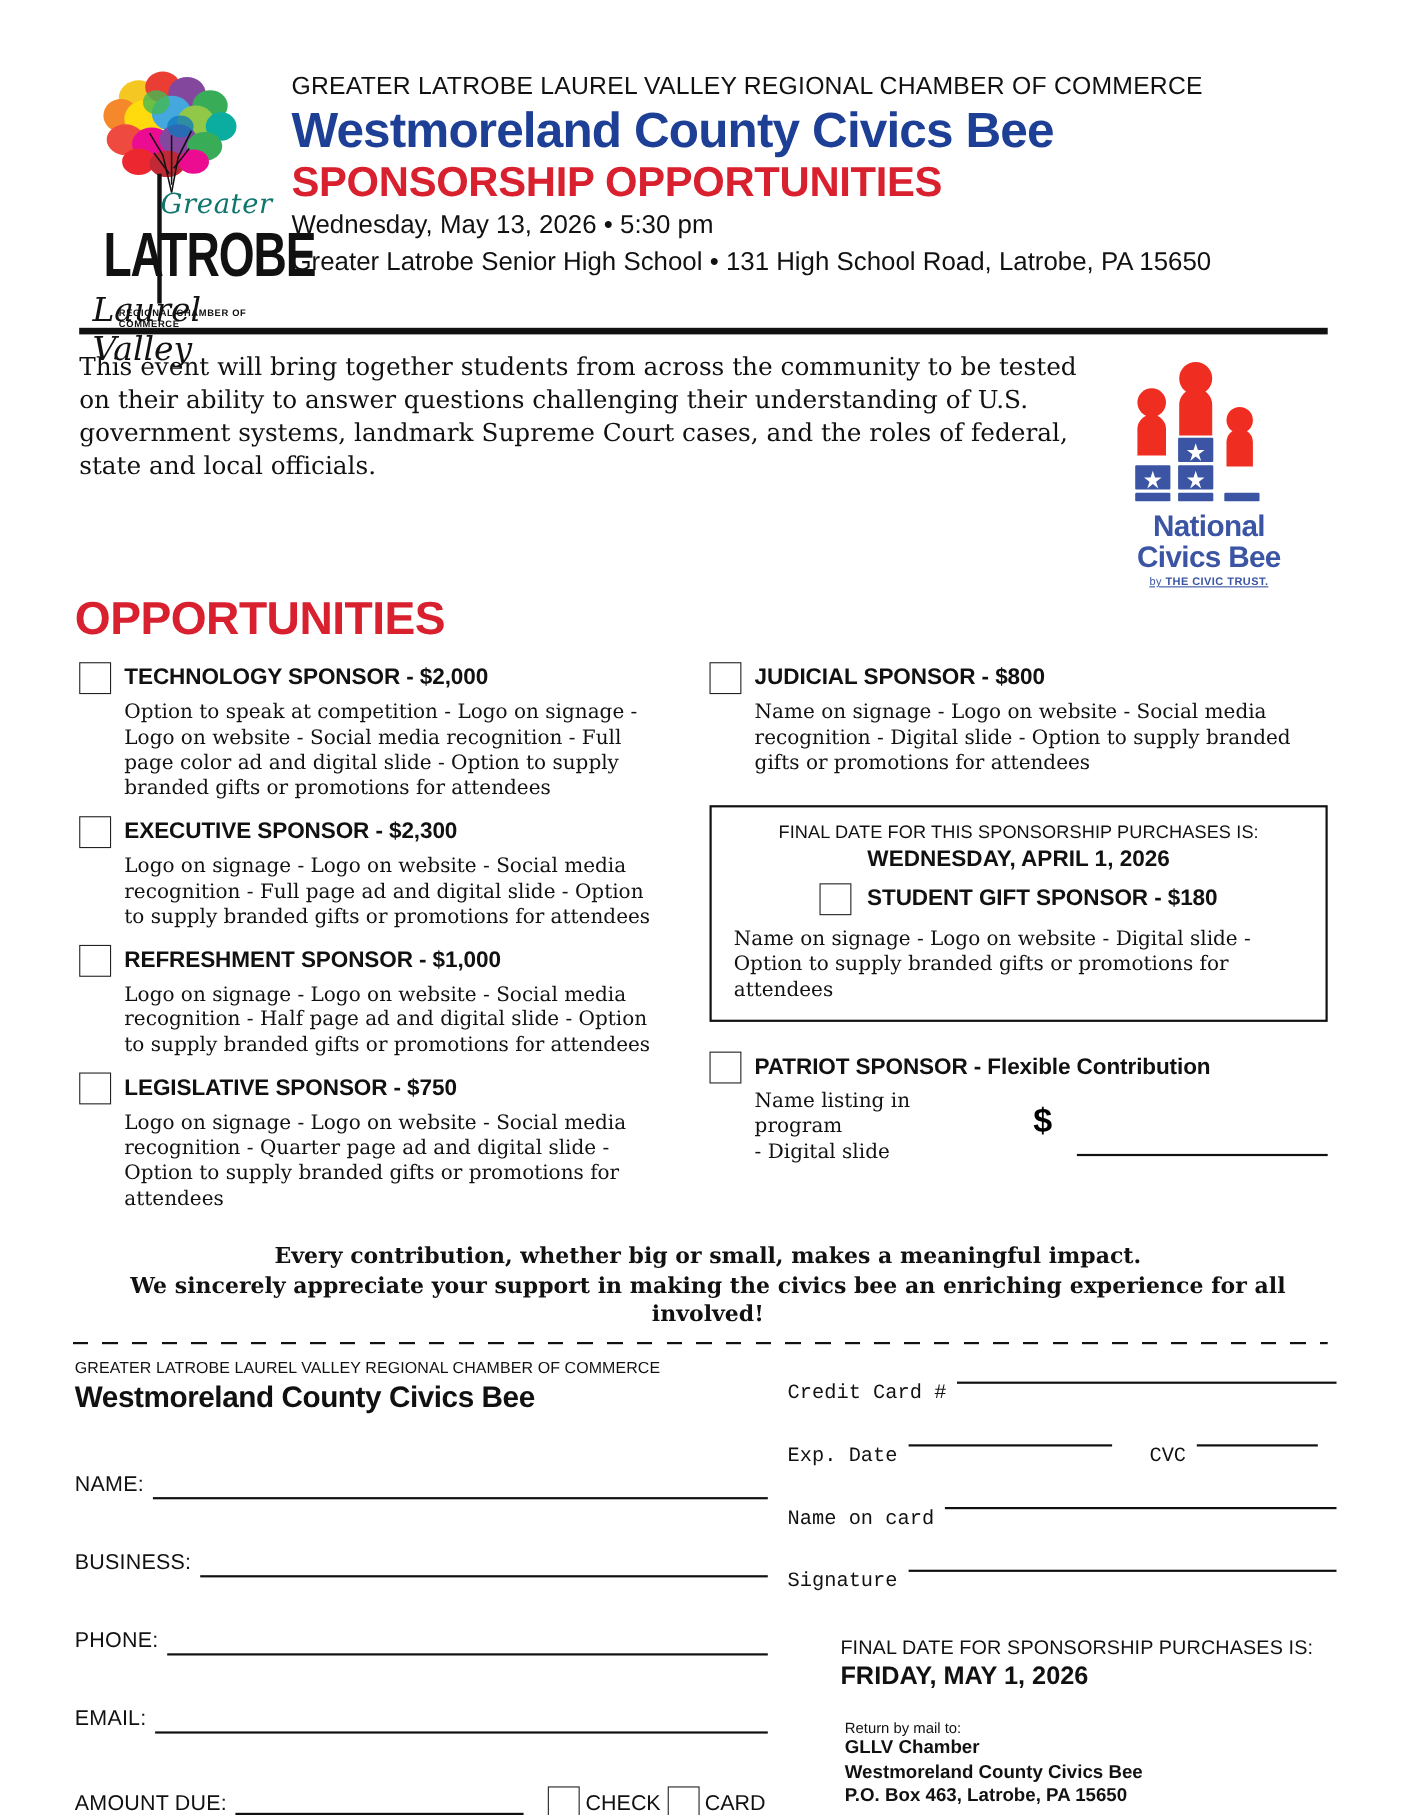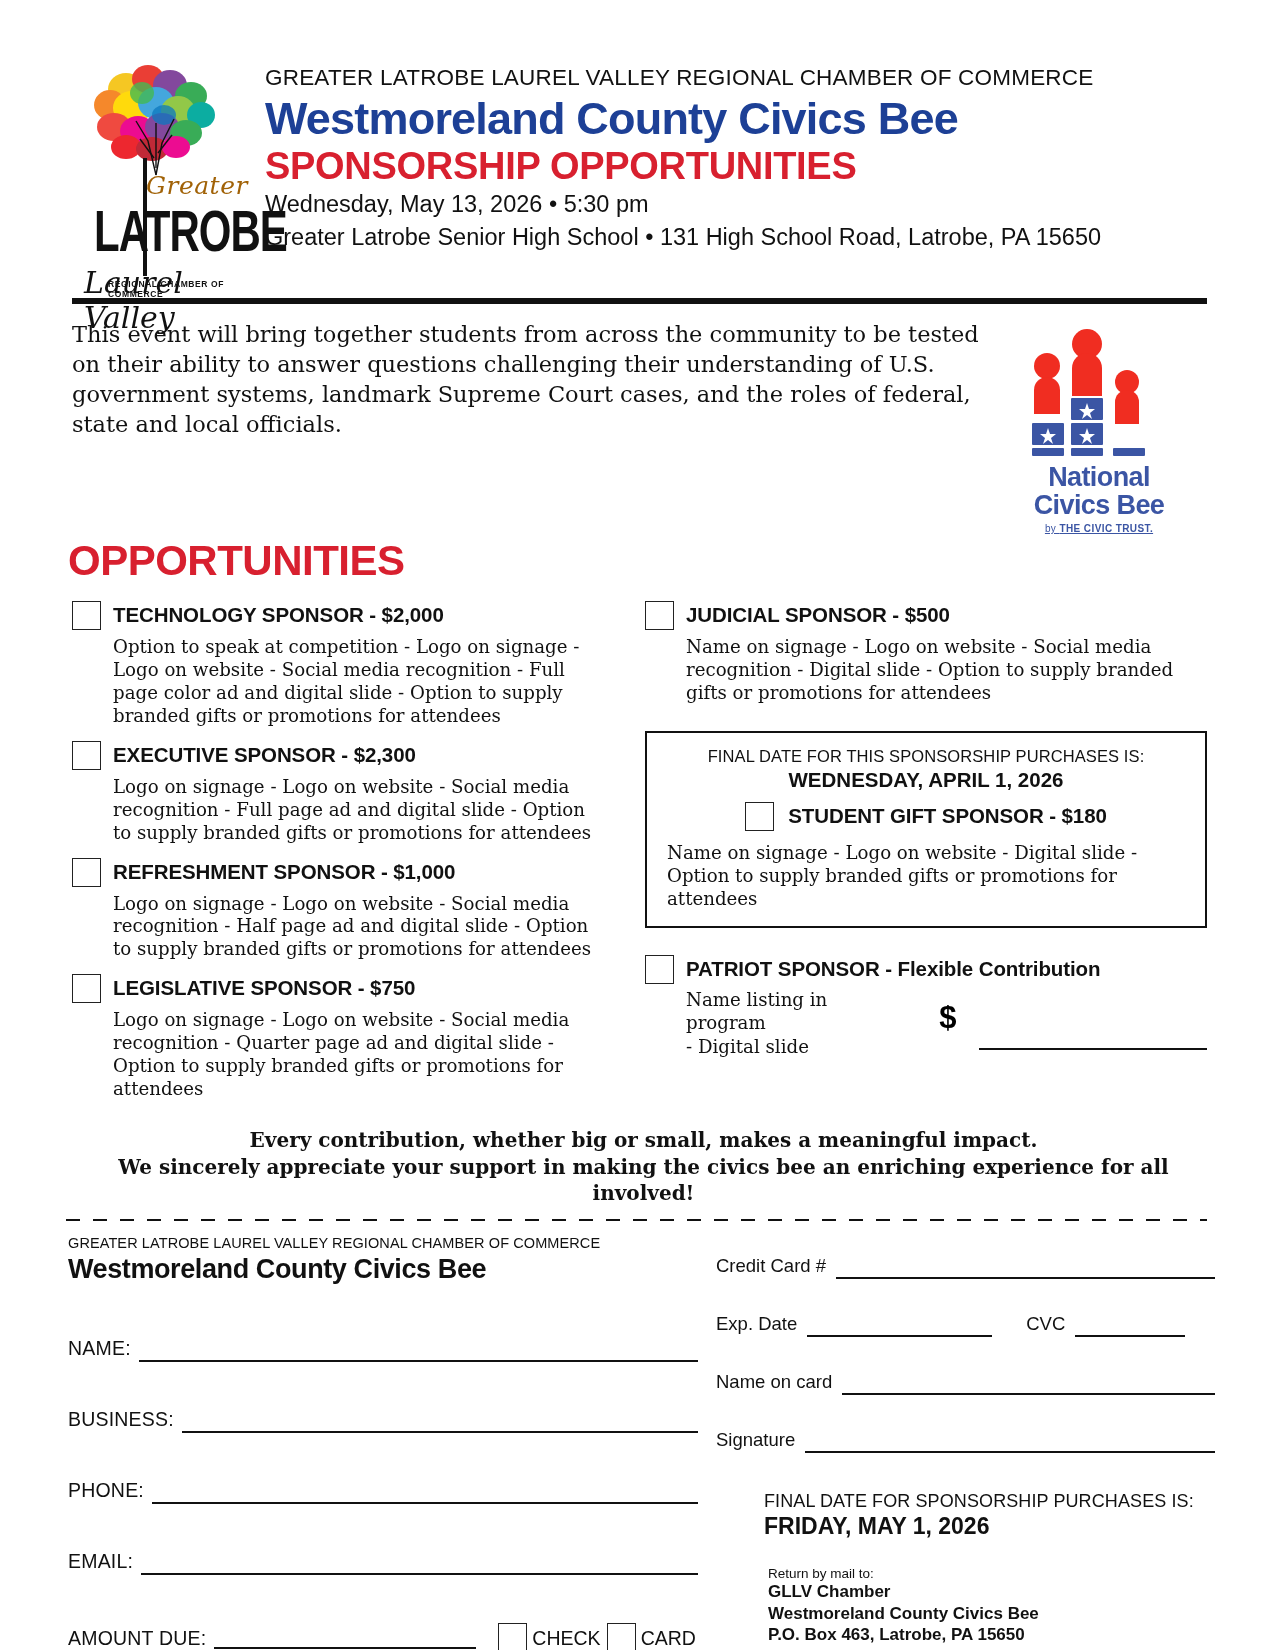--- a/index.html
+++ b/index.html
@@ -15,21 +15,21 @@
   
   .header { position: relative; display: flex; padding: 55px 68px 0 72px; align-items: flex-start; }
   .logo-block { width: 175px; flex: 0 0 175px; margin-right: 18px; padding-top: 8px; }
   .tree-logo { position: relative; width: 170px; height: 225px; }
   .tree-canopy { position: absolute; left: 14px; top: 0; width: 140px; height: 115px; }
   .tree-trunk {
     position: absolute; left: 71px; top: 95px; width: 4px; height: 118px; background: #111;
   }
   .greater-script {
     position: absolute; left: 74px; top: 108px; font-family: "DejaVu Serif", serif;
-    font-style: italic; font-size: 25px; color: #a16207; letter-spacing: 0.5px;
+    font-style: italic; font-size: 25px; color: #0f766e; letter-spacing: 0.5px;
   }
   .latrobe-word {
     position: absolute; left: 22px; top: 137px; font-family: "Liberation Sans", sans-serif;
     font-weight: 700; font-size: 42px; letter-spacing: -1px; color: #111;
     transform: scaleY(1.35); transform-origin: left top;
   }
   .lv-script {
     position: absolute; left: 12px; top: 182px; font-family: "DejaVu Serif", serif;
     font-style: italic; font-size: 30px; color: #111; margin-top: 20px;
   }
@@ -131,21 +131,21 @@
   .field.first { margin-top: 52px; }
   .field-label { font-size: 19.5px; color: #111; letter-spacing: 0.2px; padding-bottom: 2px; white-space: nowrap; }
   .field-line { flex: 1 1 auto; border-bottom: 2.4px solid #111; margin-left: 8px; height: 1px; }
 
   .amount-row { display: flex; align-items: flex-end; margin-top: 48px; }
   .amount-line { width: 262px; border-bottom: 2.4px solid #111; height: 1px; margin: 0 16px 3px 8px; }
   .pay-opt { display: flex; align-items: flex-end; gap: 5px; margin-left: 6px; }
   .pay-box { width: 29px; height: 29px; border: 1.8px solid #222; background: #fff; }
   .pay-label { font-size: 19.5px; color: #111; padding-bottom: 2px; }
 
-  .cc-field { display: flex; align-items: flex-end; margin-top: 34px; }
+  .cc-field { display: flex; align-items: flex-start; margin-top: 34px; font-family: Liberation Mono, monospace; }
   .cc-field.first { margin-top: 0; }
   .cc-label { font-size: 18.5px; color: #111; padding-bottom: 2px; white-space: nowrap; }
   .cc-line { flex: 1 1 auto; border-bottom: 2.2px solid #111; margin-left: 10px; height: 1px; }
   .cc-line.exp { flex: 0 0 185px; width: 185px; }
   .cc-line.cvc { flex: 0 0 110px; width: 110px; }
   .cc-label.cvc { margin-left: 34px; }
 
   .final-blk { margin-top: 38px; padding-left: 48px; }
   .final-l1 { font-size: 18px; color: #111; letter-spacing: 0.1px; }
   .final-l2 { font-size: 23px; font-weight: 700; margin-top: 1px; color: #111; }
@@ -284,21 +284,21 @@
         <div class="tier-desc">Logo on signage - Logo on website - Social media recognition - Quarter page ad and digital slide - Option to supply branded gifts or promotions for attendees</div>
       </div>
 
     </div>
 
     <div class="col-right">
 
       <div class="tier">
         <div class="tier-head">
           <div class="cbox"></div>
-          <div class="tier-title">JUDICIAL SPONSOR - $500</div>
+          <div class="tier-title">JUDICIAL SPONSOR - $800</div>
         </div>
         <div class="tier-desc">Name on signage - Logo on website - Social media recognition - Digital slide - Option to supply branded gifts or promotions for attendees</div>
       </div>
 
       <div class="gift-box">
         <div class="gift-final">FINAL DATE FOR THIS SPONSORSHIP PURCHASES IS:</div>
         <div class="gift-date">WEDNESDAY, APRIL 1, 2026</div>
         <div class="gift-head">
           <div class="cbox"></div>
           <div class="tier-title">STUDENT GIFT SPONSOR - $180</div>

